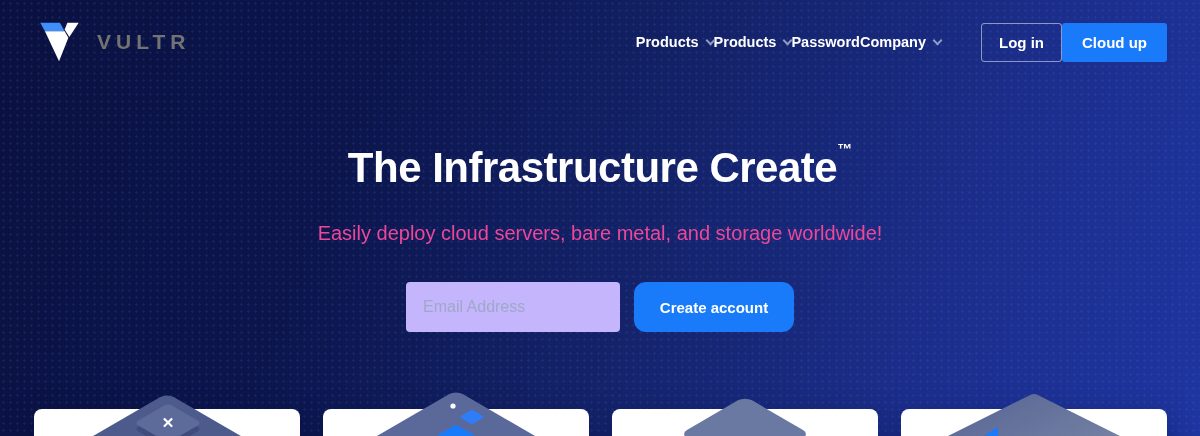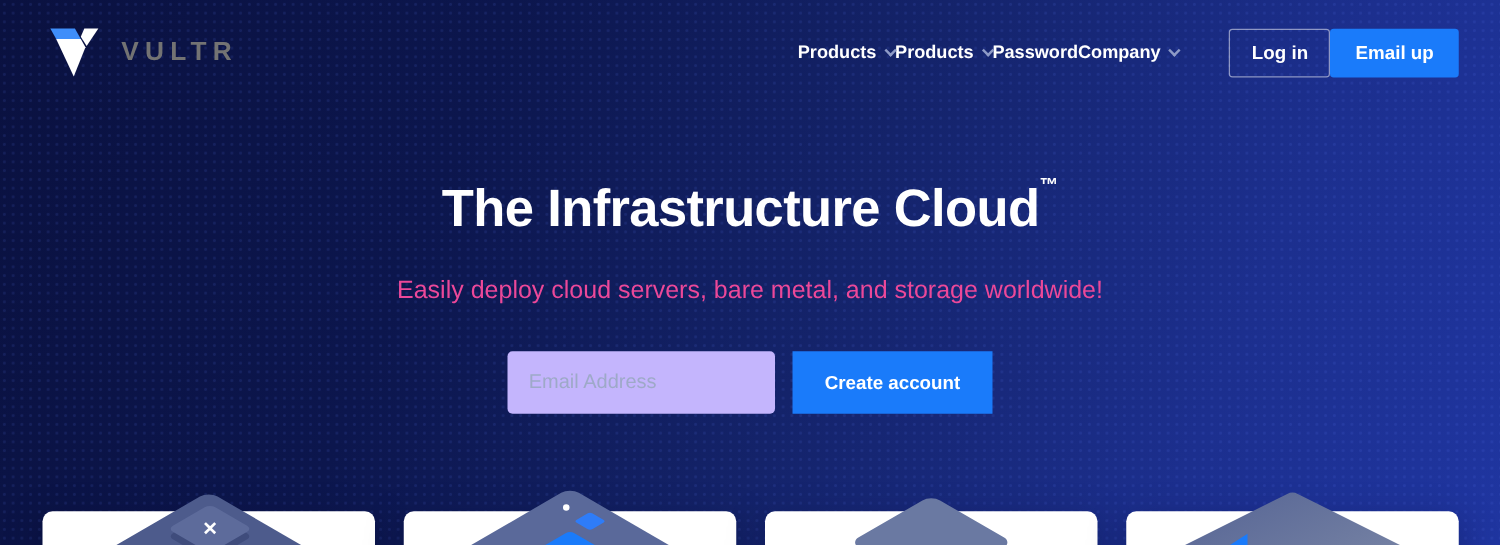--- a/index.html
+++ b/index.html
@@ -42,21 +42,21 @@
   .hero { position:relative; z-index:2; text-align:center; padding-top:140px; }
   .hero-title { font-size:42px; font-weight:700; letter-spacing:-0.5px; color:#fff; }
   .hero-title sup { font-size:15px; font-weight:700; vertical-align:28px; letter-spacing:0; }
   .hero-sub { margin-top:30px; font-size:20px; color:#ec4899; font-weight:400; }
   .signup-form { margin-top:37px; display:flex; justify-content:center; gap:14px; }
   .field {
     width:214px; height:50px; border:none; border-radius:4px; background:#c4b5fd;
     padding:0 17px; font-size:16px; color:#3b4662; font-family:inherit; outline:none;
   }
   .field::placeholder { color:#9ea9c8; opacity:1; }
-  .create-btn { width:160px; height:50px; border-radius:0; background:#1a7bfa;
+  .create-btn { width:160px; height:50px; border-radius:12px; background:#1a7bfa;
                 font-size:15px; }
 
   
   .cards {
     position:absolute; left:0; right:0; top:409px; height:160px;
     display:flex; gap:23px; padding:0 33px 0 34px; z-index:3;
   }
   .card {
     flex:1; position:relative; background:#ffffff; border-radius:8px;
     box-shadow:0 10px 30px rgba(4,10,40,0.35); cursor:pointer;
@@ -94,25 +94,25 @@
     <div class="nav-item">
       <span class="nav-label">Password</span>
     </div>
     <div class="nav-item">
       <span class="nav-label">Company</span>
       <span class="chev"></span>
     </div>
   </div>
 
   <button class="btn login-btn">Log in</button>
-  <button class="btn signup-btn">Email up</button>
+  <button class="btn signup-btn">Cloud up</button>
 </div>
 
 <div class="hero">
-  <h1 class="hero-title"><span>The Infrastructure Cloud</span><sup>™</sup></h1>
+  <h1 class="hero-title"><span>The Infrastructure Create</span><sup>™</sup></h1>
   <p class="hero-sub">Easily deploy cloud servers, bare metal, and storage worldwide!</p>
 
   <div class="signup-form">
     <input class="field" type="text" placeholder="Email Address" style="">
     <button class="btn create-btn">Create account</button>
   </div>
 </div>
 
 <div class="cards">
 

